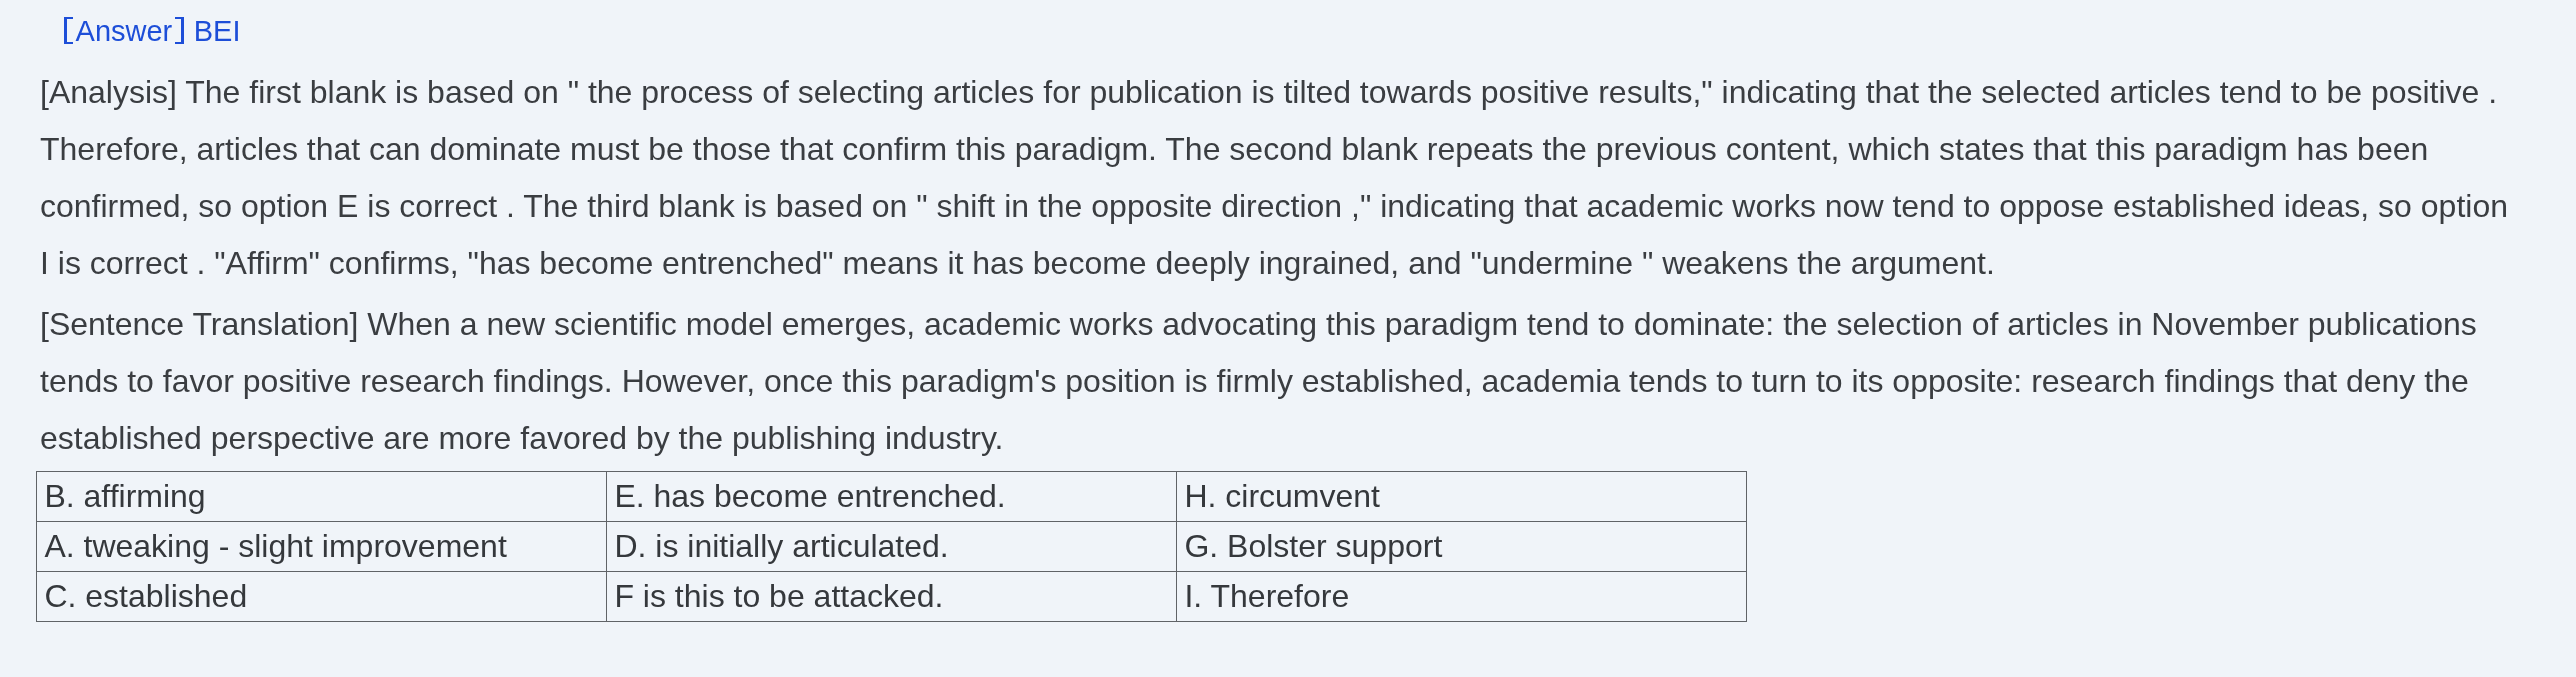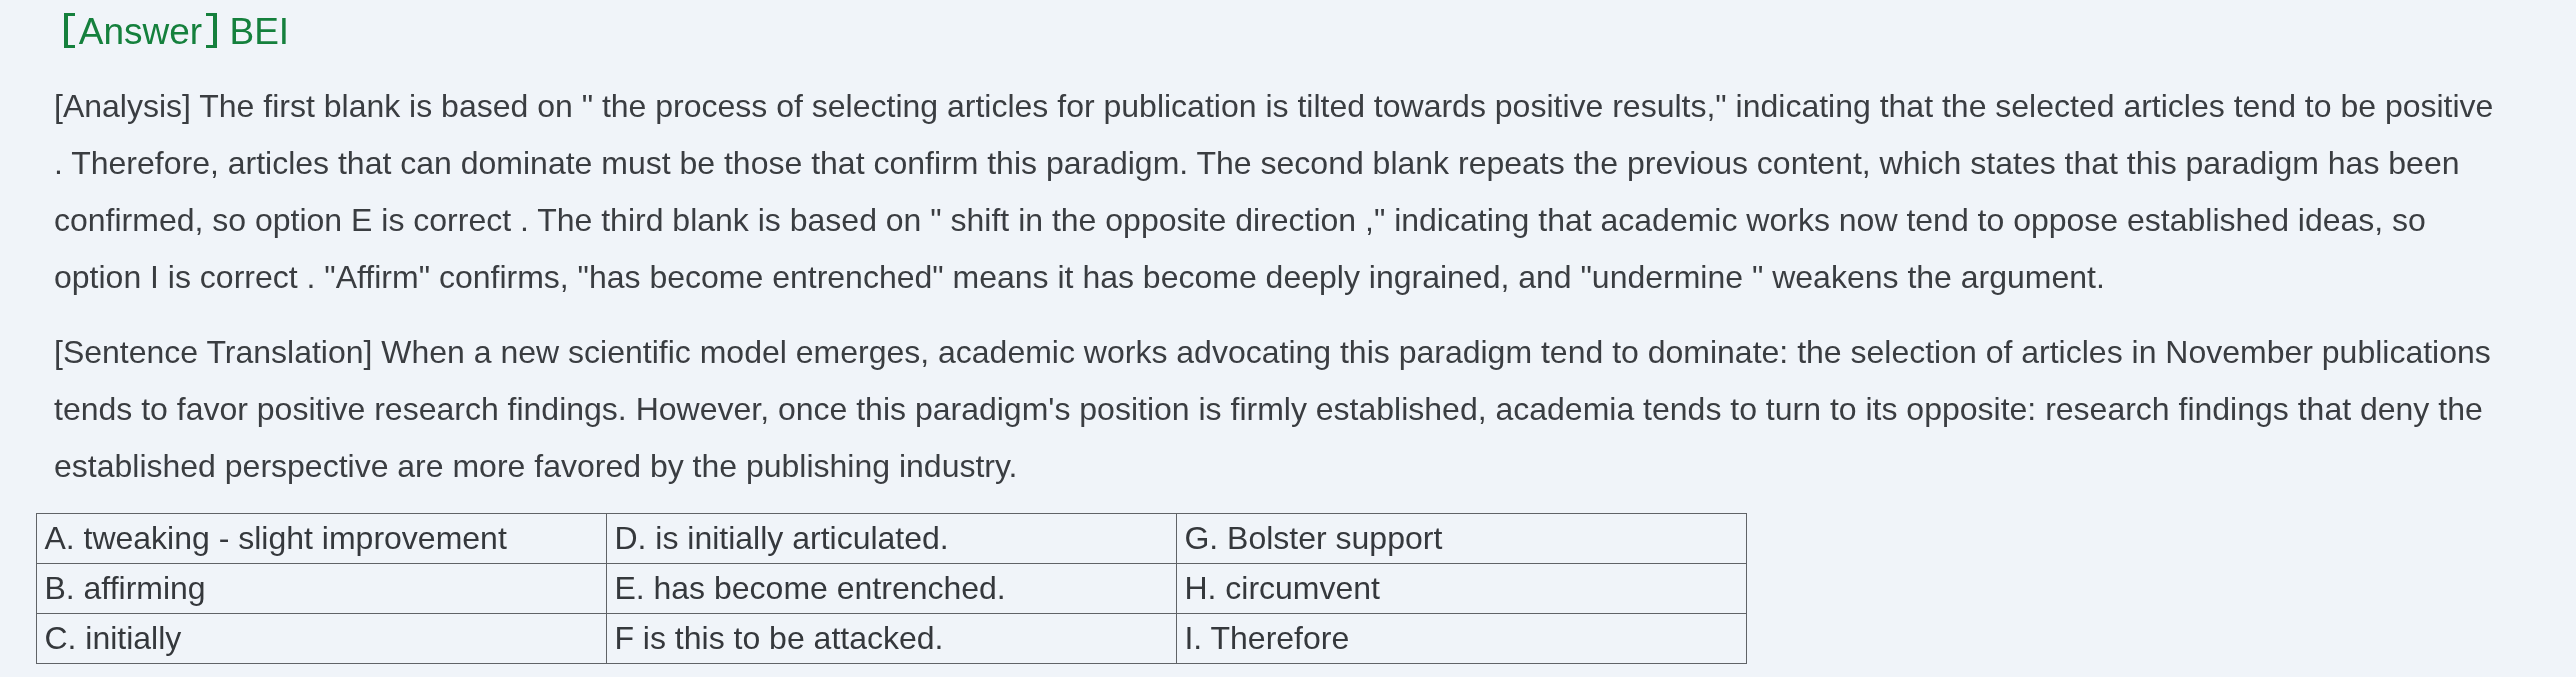--- a/index.html
+++ b/index.html
@@ -20,41 +20,41 @@
   .page {
     box-sizing: border-box;
     width: 100%;
     height: 100%;
     padding: 3px 52px 0 36px;
   }
   .answer-line {
     padding-left: 28px;
     height: 57px;
     line-height: 57px;
-    font-size: 37px;
+    font-size: 29px;
     font-weight: 400;
-    color: #15803d;
+    color: #1d4ed8;
     white-space: nowrap;
   }
   .answer-code { margin-left: 0.02em; }
   
   .lb {
     display: inline-block;
     box-sizing: border-box;
     width: 0.30em;
     height: 0.95em;
     vertical-align: -0.12em;
     border-top: 0.10em solid currentColor;
     border-bottom: 0.10em solid currentColor;
   }
   .lb-open  { border-left: 0.13em solid currentColor;  margin-right: 0.10em; }
   .lb-close { border-right: 0.13em solid currentColor; margin-left: 0.10em; margin-right: 0.32em; }
 
   .para {
-    margin: 18px;
+    margin: 4px;
     max-width: 2488px;
   }
   table.options {
     border-collapse: collapse;
     table-layout: fixed;
     width: 1710px;
     margin-top: 2.2px;
     font-size: 32px;
     color: #35383c;
   }
@@ -79,31 +79,31 @@
     <span class="lb lb-open" aria-label="【"></span><span>Answer</span><span class="lb lb-close" aria-label="】"></span><span class="answer-code">BEI</span>
   </div>
 
   <p class="para">[Analysis] The first blank is based on " the process of selecting articles for publication is tilted towards positive results," indicating that the selected articles tend to be positive . Therefore, articles that can dominate must be those that confirm this paradigm. The second blank repeats the previous content, which states that this paradigm has been confirmed, so option E is correct . The third blank is based on " shift in the opposite direction ," indicating that academic works now tend to oppose established ideas, so option I is correct . "Affirm" confirms, "has become entrenched" means it has become deeply ingrained, and "undermine " weakens the argument.</p>
 
   <p class="para">[Sentence Translation] When a new scientific model emerges, academic works advocating this paradigm tend to dominate: the selection of articles in November publications tends to favor positive research findings. However, once this paradigm's position is firmly established, academia tends to turn to its opposite: research findings that deny the established perspective are more favored by the publishing industry.</p>
 
   <table class="options">
     <tbody>
       <tr>
+        <td>B. affirming</td>
+        <td>E. has become entrenched.</td>
+        <td>H. circumvent</td>
+      </tr>
+      <tr>
         <td>A. tweaking - slight improvement</td>
         <td>D. is initially articulated.</td>
         <td>G. Bolster support</td>
       </tr>
       <tr>
-        <td>B. affirming</td>
-        <td>E. has become entrenched.</td>
-        <td>H. circumvent</td>
-      </tr>
-      <tr>
-        <td>C. initially</td>
+        <td>C. established</td>
         <td>F is this to be attacked.</td>
         <td>I. Therefore</td>
       </tr>
     </tbody>
   </table>
 
 </div>
 
 
 </body></html>

